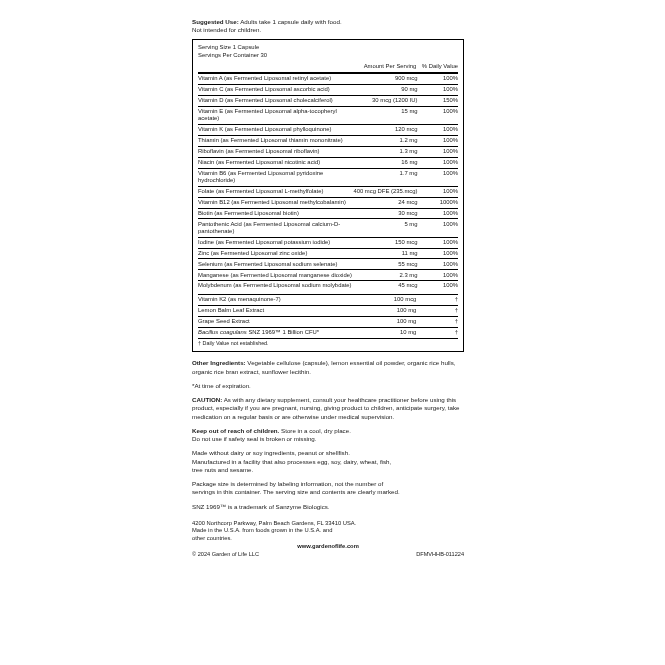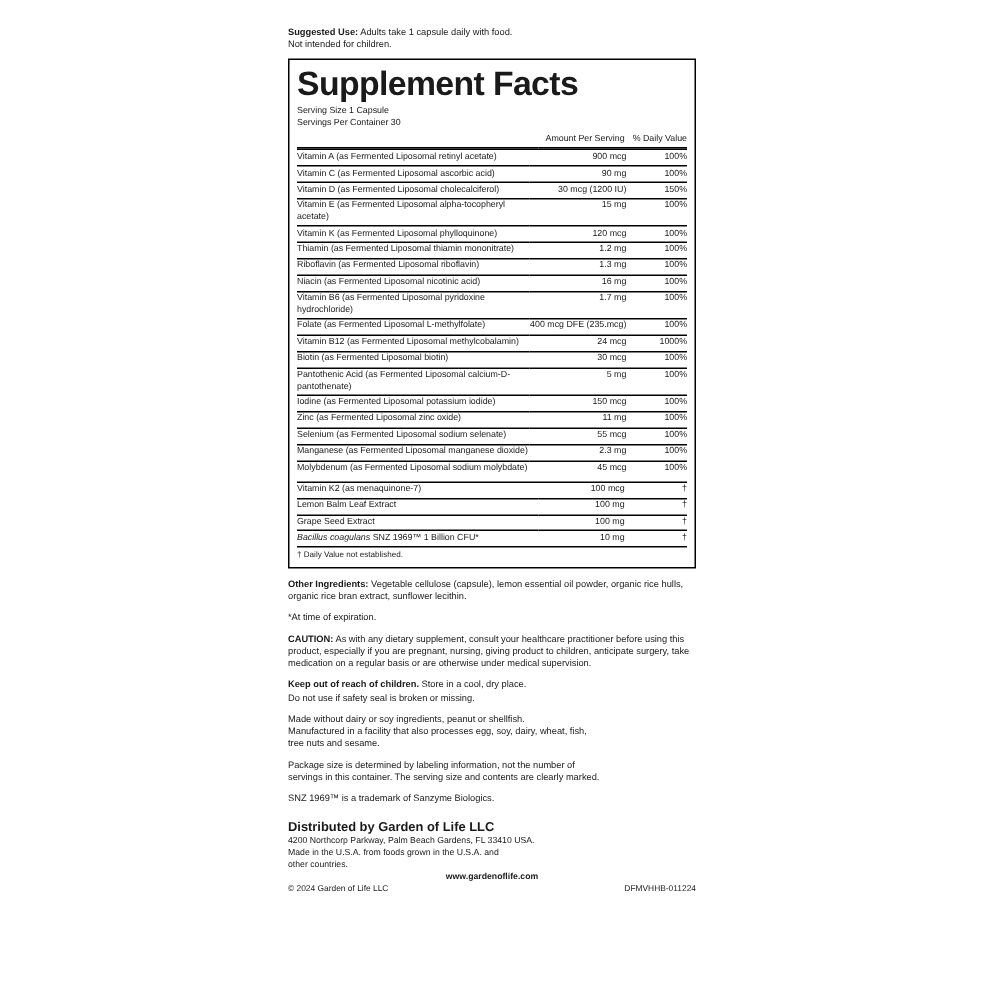--- a/index.html
+++ b/index.html
@@ -118,21 +118,20 @@
 
 <div class="label">
 
   <div class="suggested">
     <b>Suggested Use:</b><span> Adults take 1 capsule daily with food.</span><br>
     <span>Not intended for children.</span>
   </div>
 
   <div class="panel">
     <div class="panel-inner">
-      <div class="sf-title">Supplement Facts</div>
       <div class="serving">
         <span>Serving Size 1 Capsule</span><br>
         <span>Servings Per Container 30</span>
       </div>
 
       <table class="facts">
         <tbody>
             <tr class="hdr-row">
           <td class="name"></td>
           <td class="amt hdr-amt hdr-under">Amount Per Serving</td>
@@ -291,21 +290,20 @@
   </div>
 
   <div class="para">
     <span>Package size is determined by labeling information, not the number of</span><br>
     <span>servings in this container. The serving size and contents are clearly marked.</span>
   </div>
 
   <div class="para">SNZ 1969™ is a trademark of Sanzyme Biologics.</div>
 
   <div class="bottom">
-    <div class="dist">Distributed by Garden of Life LLC</div>
     <div class="addr">
       <span>4200 Northcorp Parkway, Palm Beach Gardens, FL 33410 USA.</span><br>
       <span>Made in the U.S.A. from foods grown in the U.S.A. and</span><br>
       <span>other countries.</span>
     </div>
     <div class="site">www.gardenoflife.com</div>
     <div class="copy-row">
       <span>© 2024 Garden of Life LLC</span>
       <span>DFMVHHB-011224</span>
     </div>

